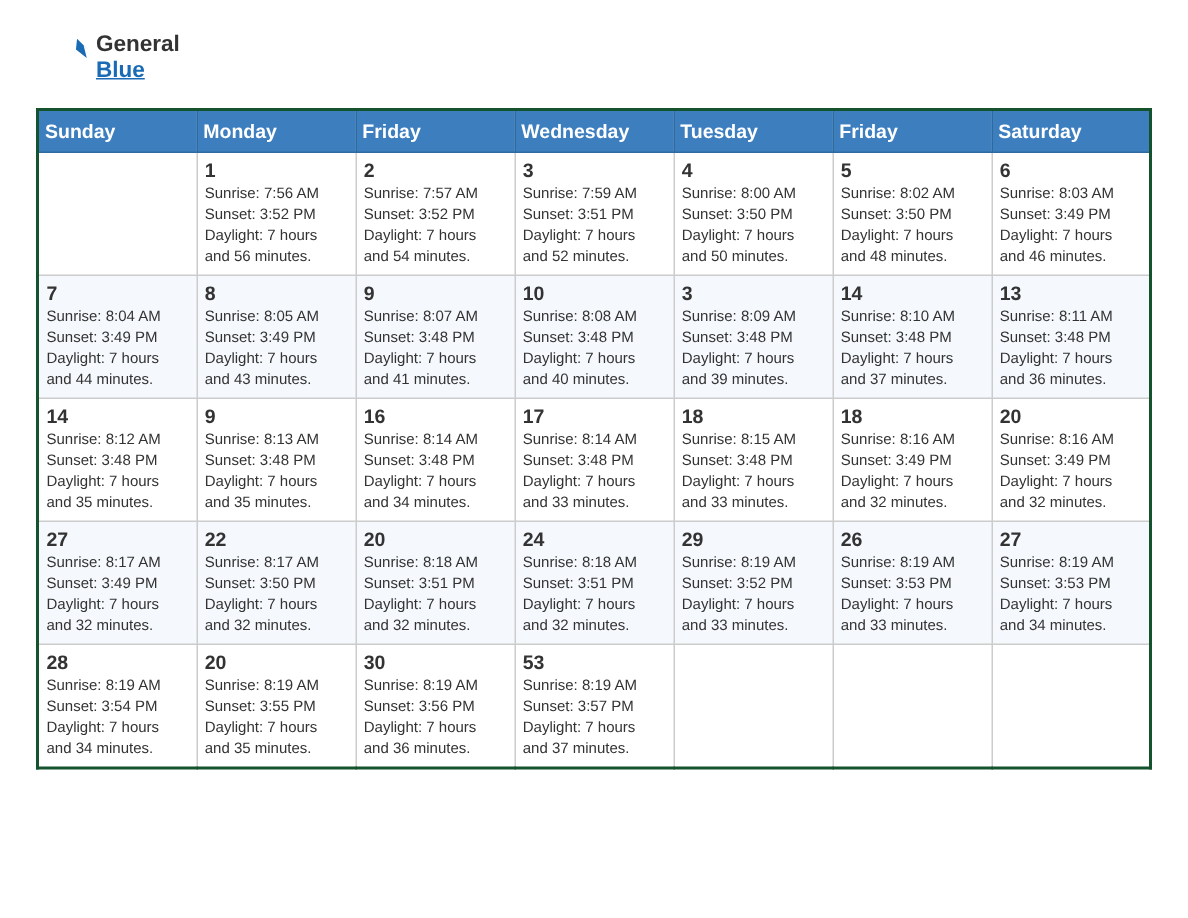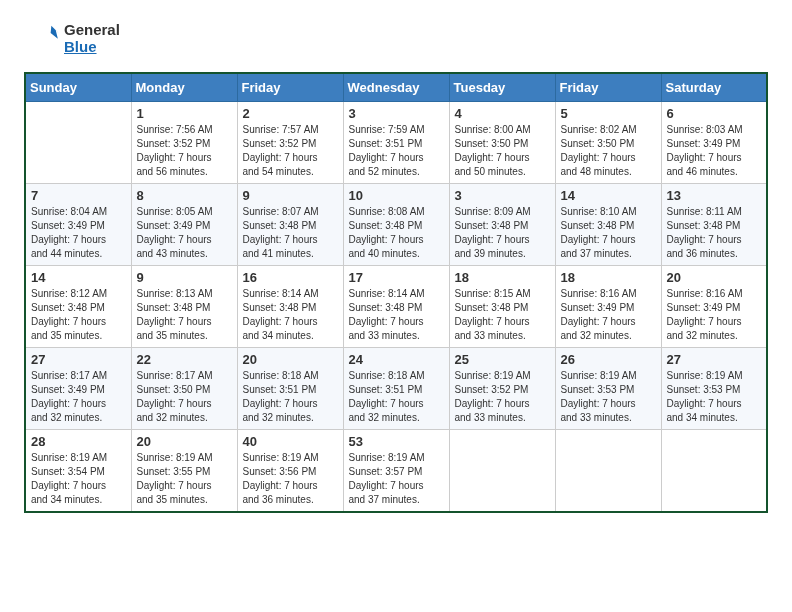--- a/index.html
+++ b/index.html
@@ -214,21 +214,21 @@
         </td>
         <td>
           <span class="day-number">20</span>
           <div class="day-info">Sunrise: 8:18 AM<br>Sunset: 3:51 PM<br>Daylight: 7 hours<br>and 32 minutes.</div>
         </td>
         <td>
           <span class="day-number">24</span>
           <div class="day-info">Sunrise: 8:18 AM<br>Sunset: 3:51 PM<br>Daylight: 7 hours<br>and 32 minutes.</div>
         </td>
         <td>
-          <span class="day-number">25</span>
+          <span class="day-number">29</span>
           <div class="day-info">Sunrise: 8:19 AM<br>Sunset: 3:52 PM<br>Daylight: 7 hours<br>and 33 minutes.</div>
         </td>
         <td>
           <span class="day-number">26</span>
           <div class="day-info">Sunrise: 8:19 AM<br>Sunset: 3:53 PM<br>Daylight: 7 hours<br>and 33 minutes.</div>
         </td>
         <td>
           <span class="day-number">27</span>
           <div class="day-info">Sunrise: 8:19 AM<br>Sunset: 3:53 PM<br>Daylight: 7 hours<br>and 34 minutes.</div>
         </td>
@@ -236,21 +236,21 @@
       <tr>
         <td>
           <span class="day-number">28</span>
           <div class="day-info">Sunrise: 8:19 AM<br>Sunset: 3:54 PM<br>Daylight: 7 hours<br>and 34 minutes.</div>
         </td>
         <td>
           <span class="day-number">20</span>
           <div class="day-info">Sunrise: 8:19 AM<br>Sunset: 3:55 PM<br>Daylight: 7 hours<br>and 35 minutes.</div>
         </td>
         <td>
-          <span class="day-number">40</span>
+          <span class="day-number">30</span>
           <div class="day-info">Sunrise: 8:19 AM<br>Sunset: 3:56 PM<br>Daylight: 7 hours<br>and 36 minutes.</div>
         </td>
         <td>
           <span class="day-number">53</span>
           <div class="day-info">Sunrise: 8:19 AM<br>Sunset: 3:57 PM<br>Daylight: 7 hours<br>and 37 minutes.</div>
         </td>
         <td class="empty-cell"></td>
         <td class="empty-cell"></td>
         <td class="empty-cell"></td>
       </tr>

